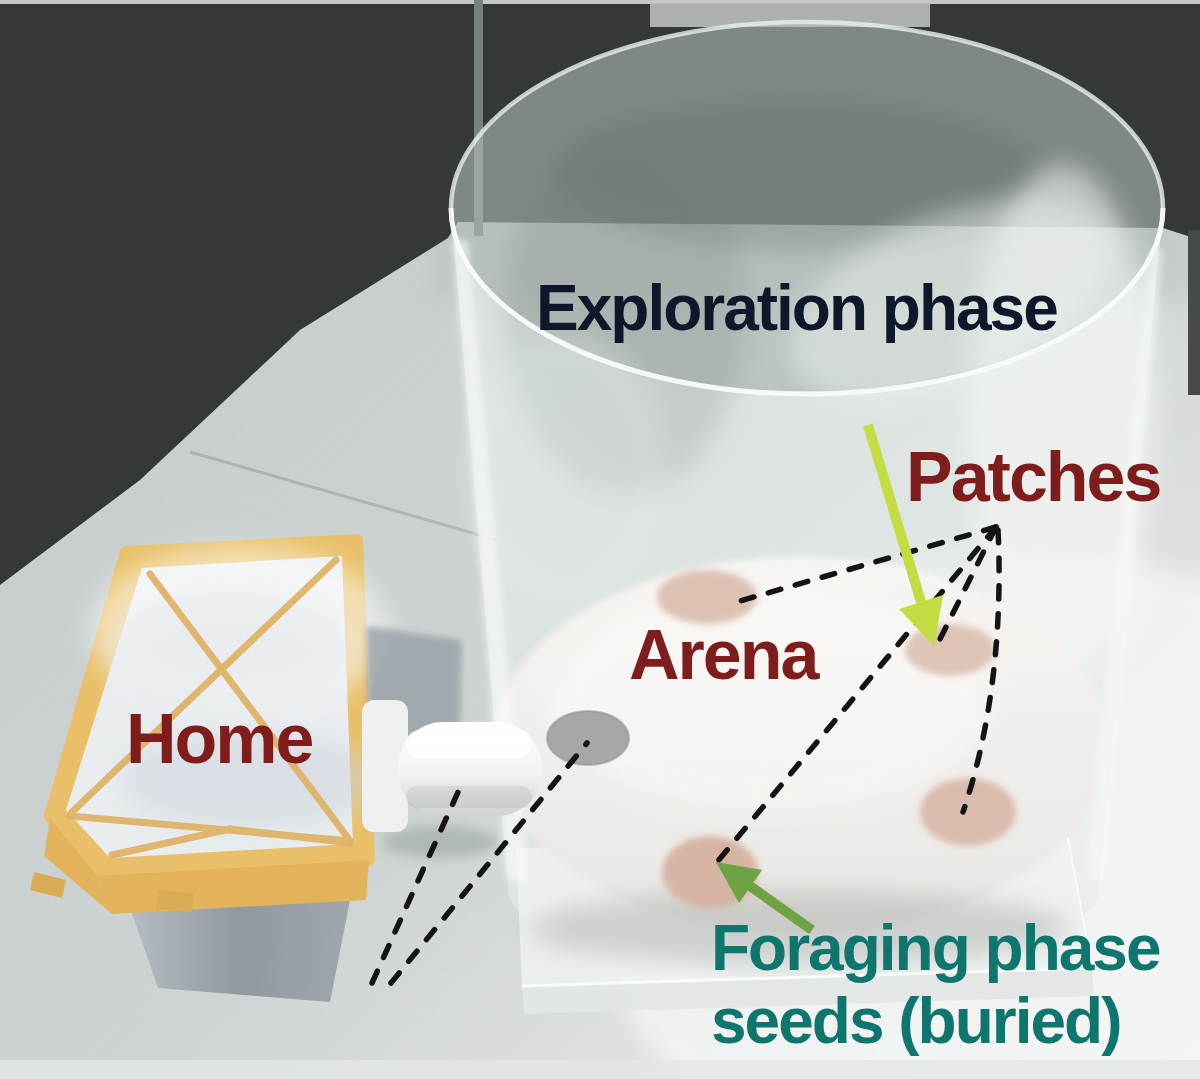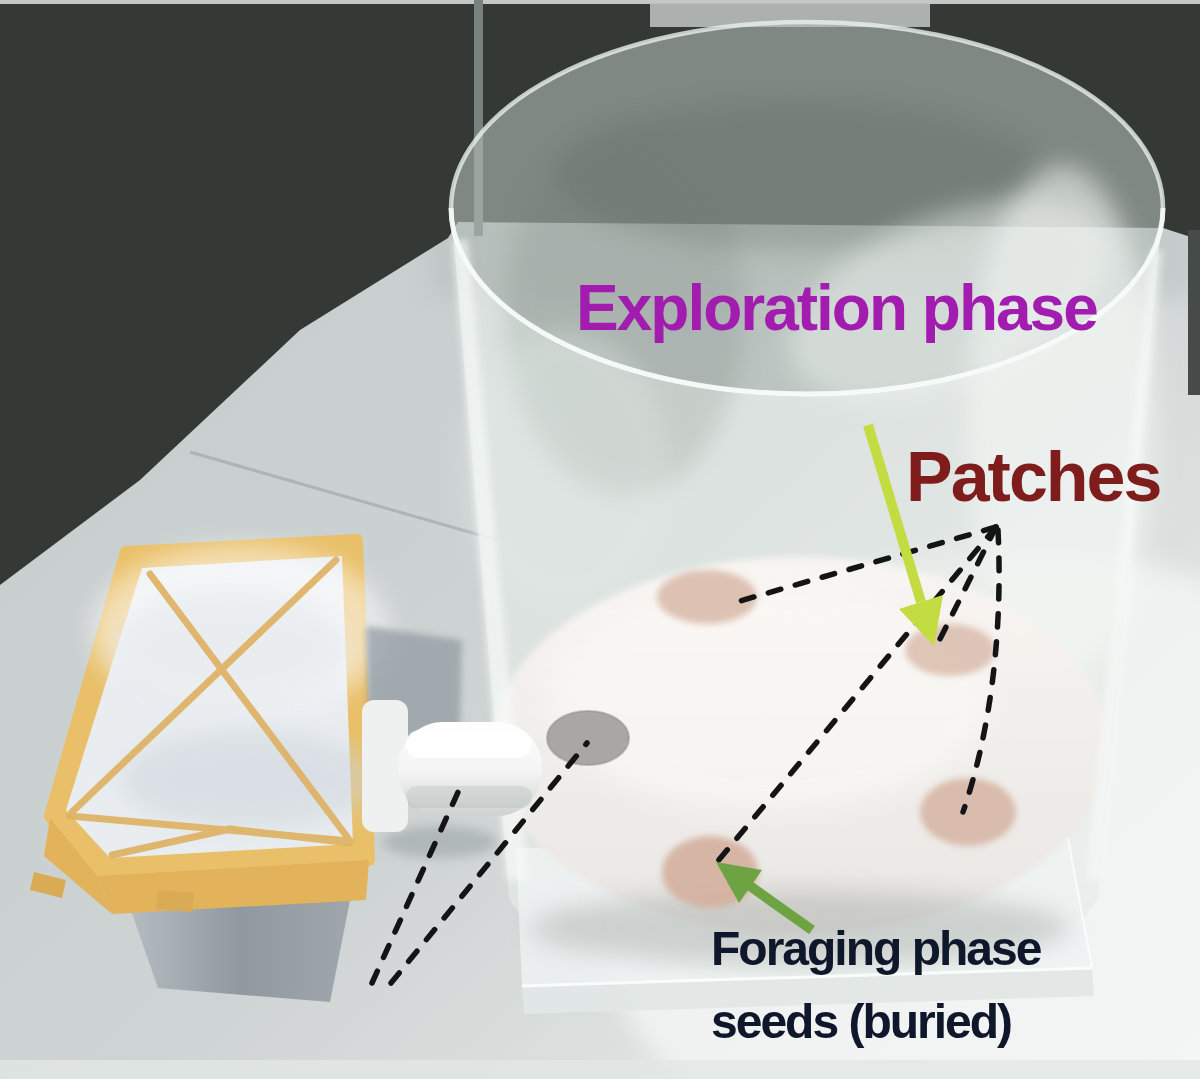--- a/index.html
+++ b/index.html
@@ -10,22 +10,22 @@
   }
   #scene{position:absolute;left:0;top:0;width:1200px;height:1079px;}
   .lbl{
     position:absolute;
     font-weight:700;
     white-space:nowrap;
     line-height:1;
   }
   .lbl-black{color:#7f1d1d;font-size:70px;letter-spacing:-2px;}
   .lbl-two{line-height:73px;}
-  .lbl-exploration{color:#a21caf;font-size:64px;letter-spacing:-2px;margin-left:40px;}
-  .lbl-foraging{color:#0f172a;font-size:48px;letter-spacing:-2px;}
+  .lbl-exploration{color:#0f172a;font-size:64px;letter-spacing:-2px;}
+  .lbl-foraging{color:#0f766e;font-size:64px;letter-spacing:-2px;}
 </style>
 </head>
 <body>
 
 <div id="stage">
 
 <svg id="scene" viewBox="0 0 1200 1079" xmlns="http://www.w3.org/2000/svg">
   <defs>
     <linearGradient id="tableG" x1="0" y1="0" x2="1" y2="1">
       <stop offset="0" stop-color="#c3cac9"></stop>
@@ -157,21 +157,23 @@
     <polygon points="716,862 762,870 739,903" fill="#6da342"></polygon>
   </g>
 </svg>
 
   <div class="lbl lbl-exploration lbl-two" style="left:536px;top:272px;">
     <span>Exploration phase</span><br>
   </div>
 
   <div class="lbl lbl-black" style="left:906px;top:442px;">Patches</div>
 
+  <div class="lbl lbl-black" style="left:629px;top:620px;">Arena</div>
 
+  <div class="lbl lbl-black" style="left:126px;top:704px;">Home</div>
 
 
   <div class="lbl lbl-foraging lbl-two" style="left:711px;top:912px;">
     <span>Foraging phase</span><br>
     <span>seeds (buried)</span>
   </div>
 
 </div>
 
 </body></html>

